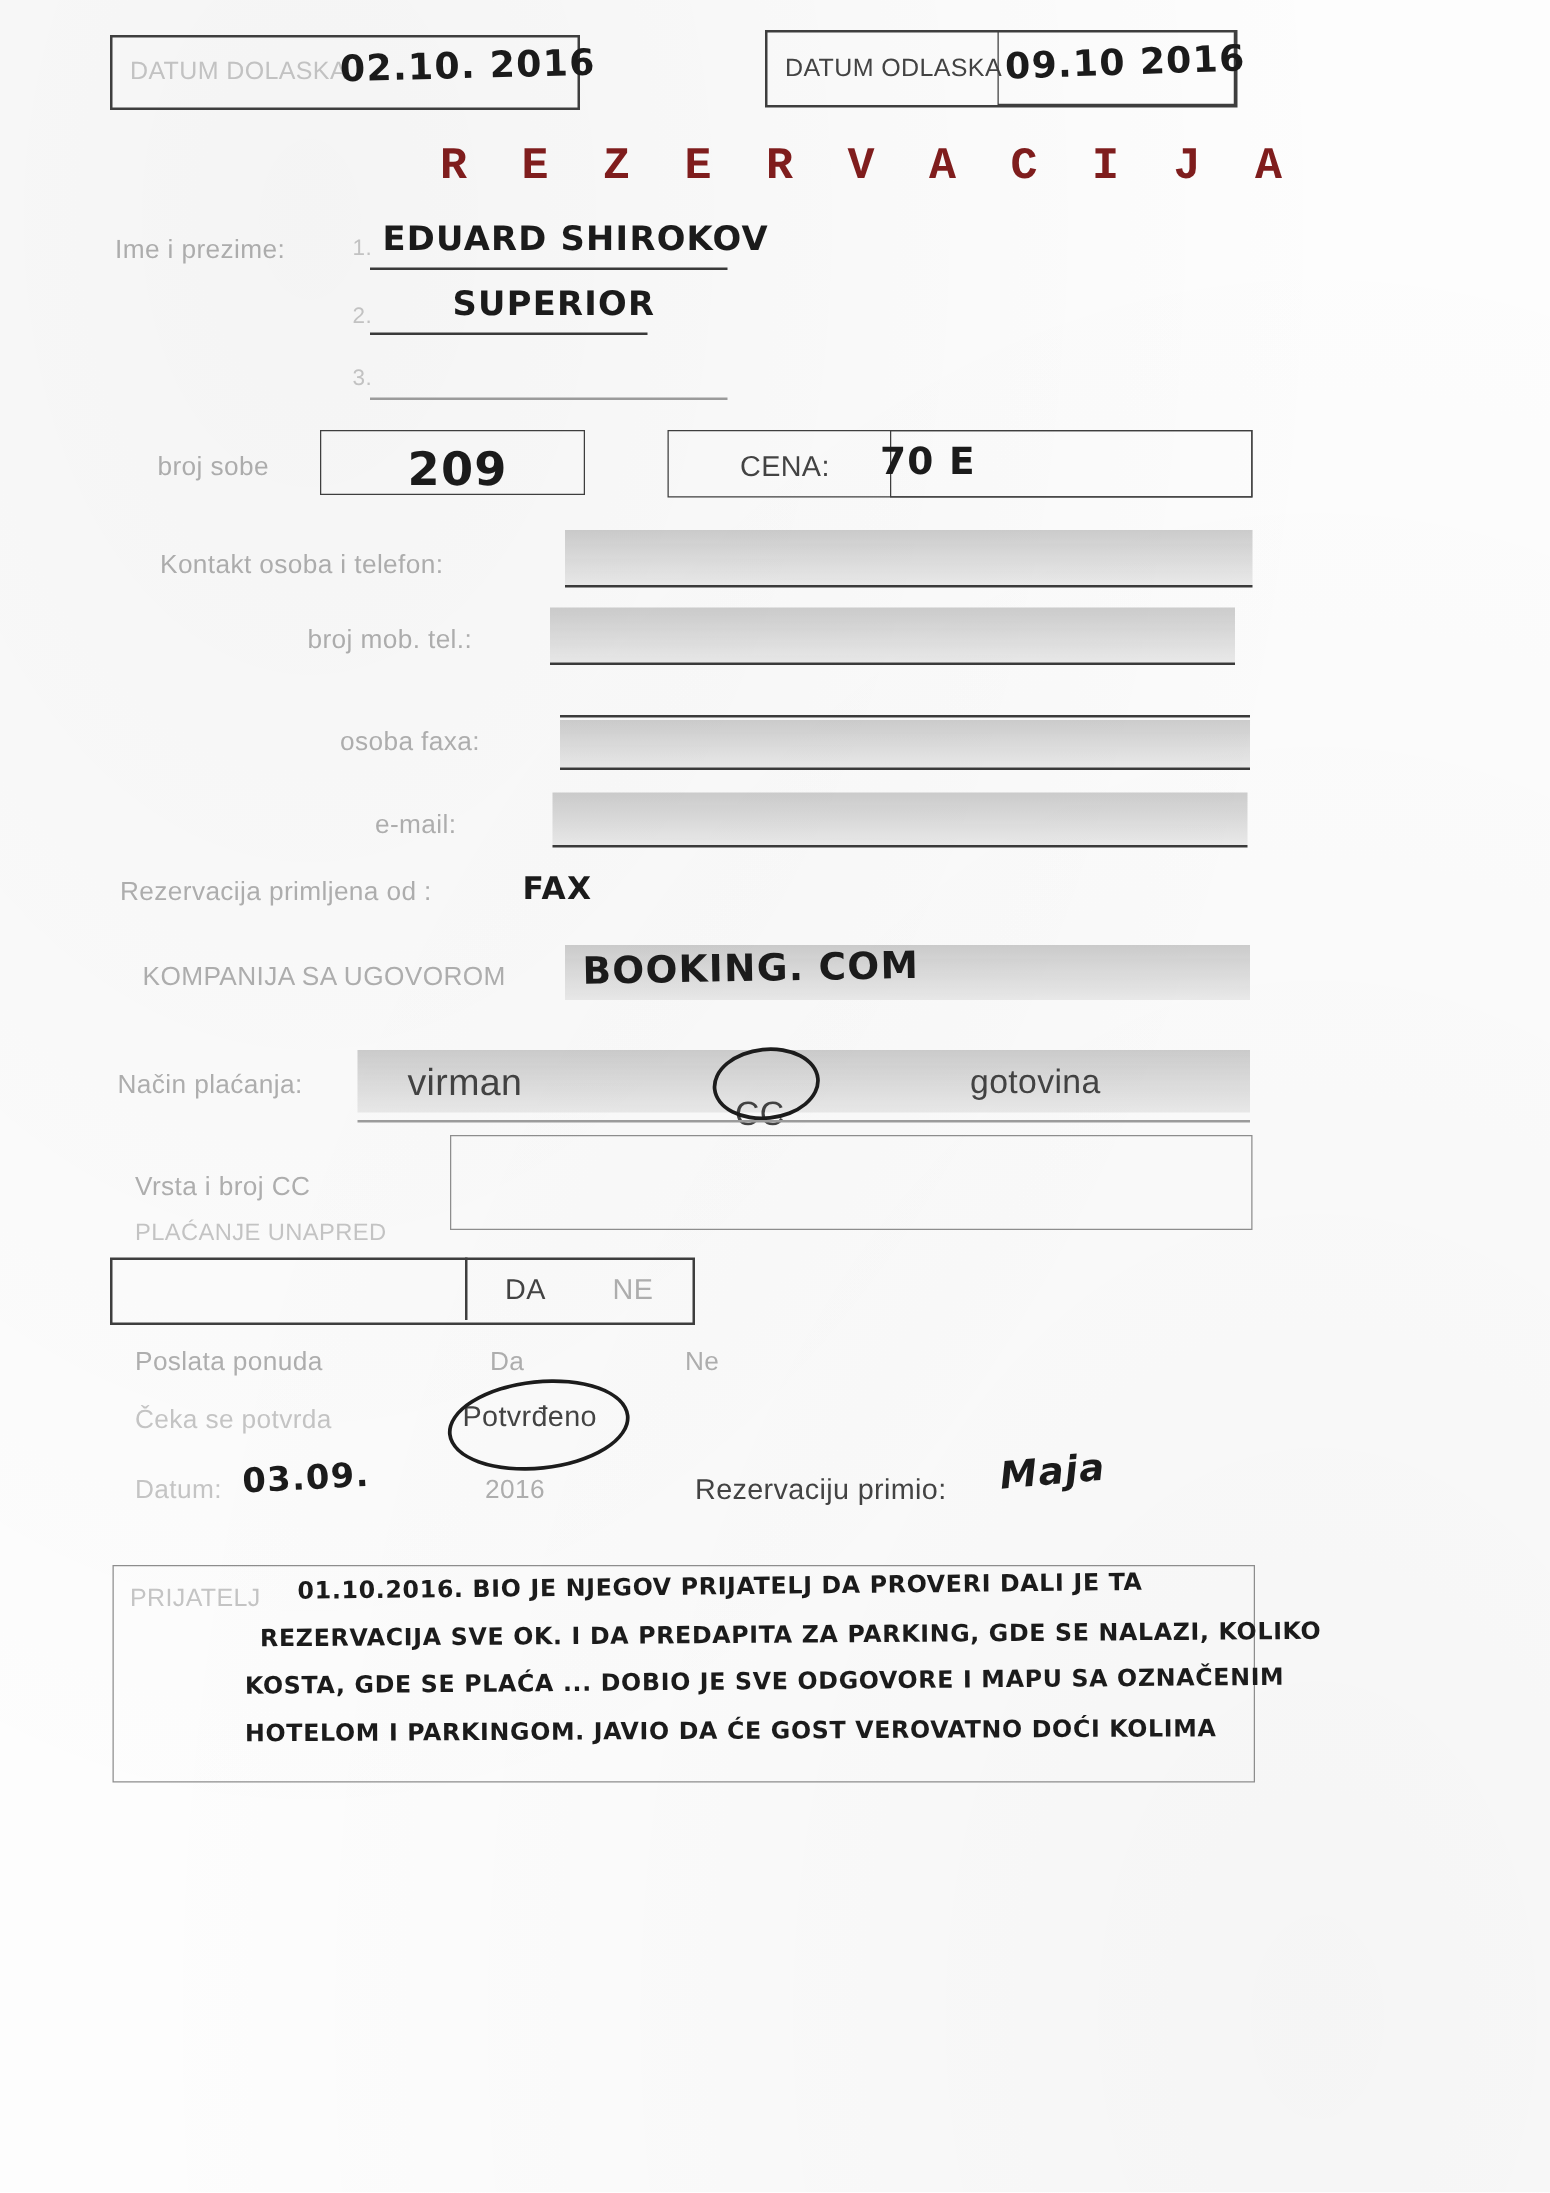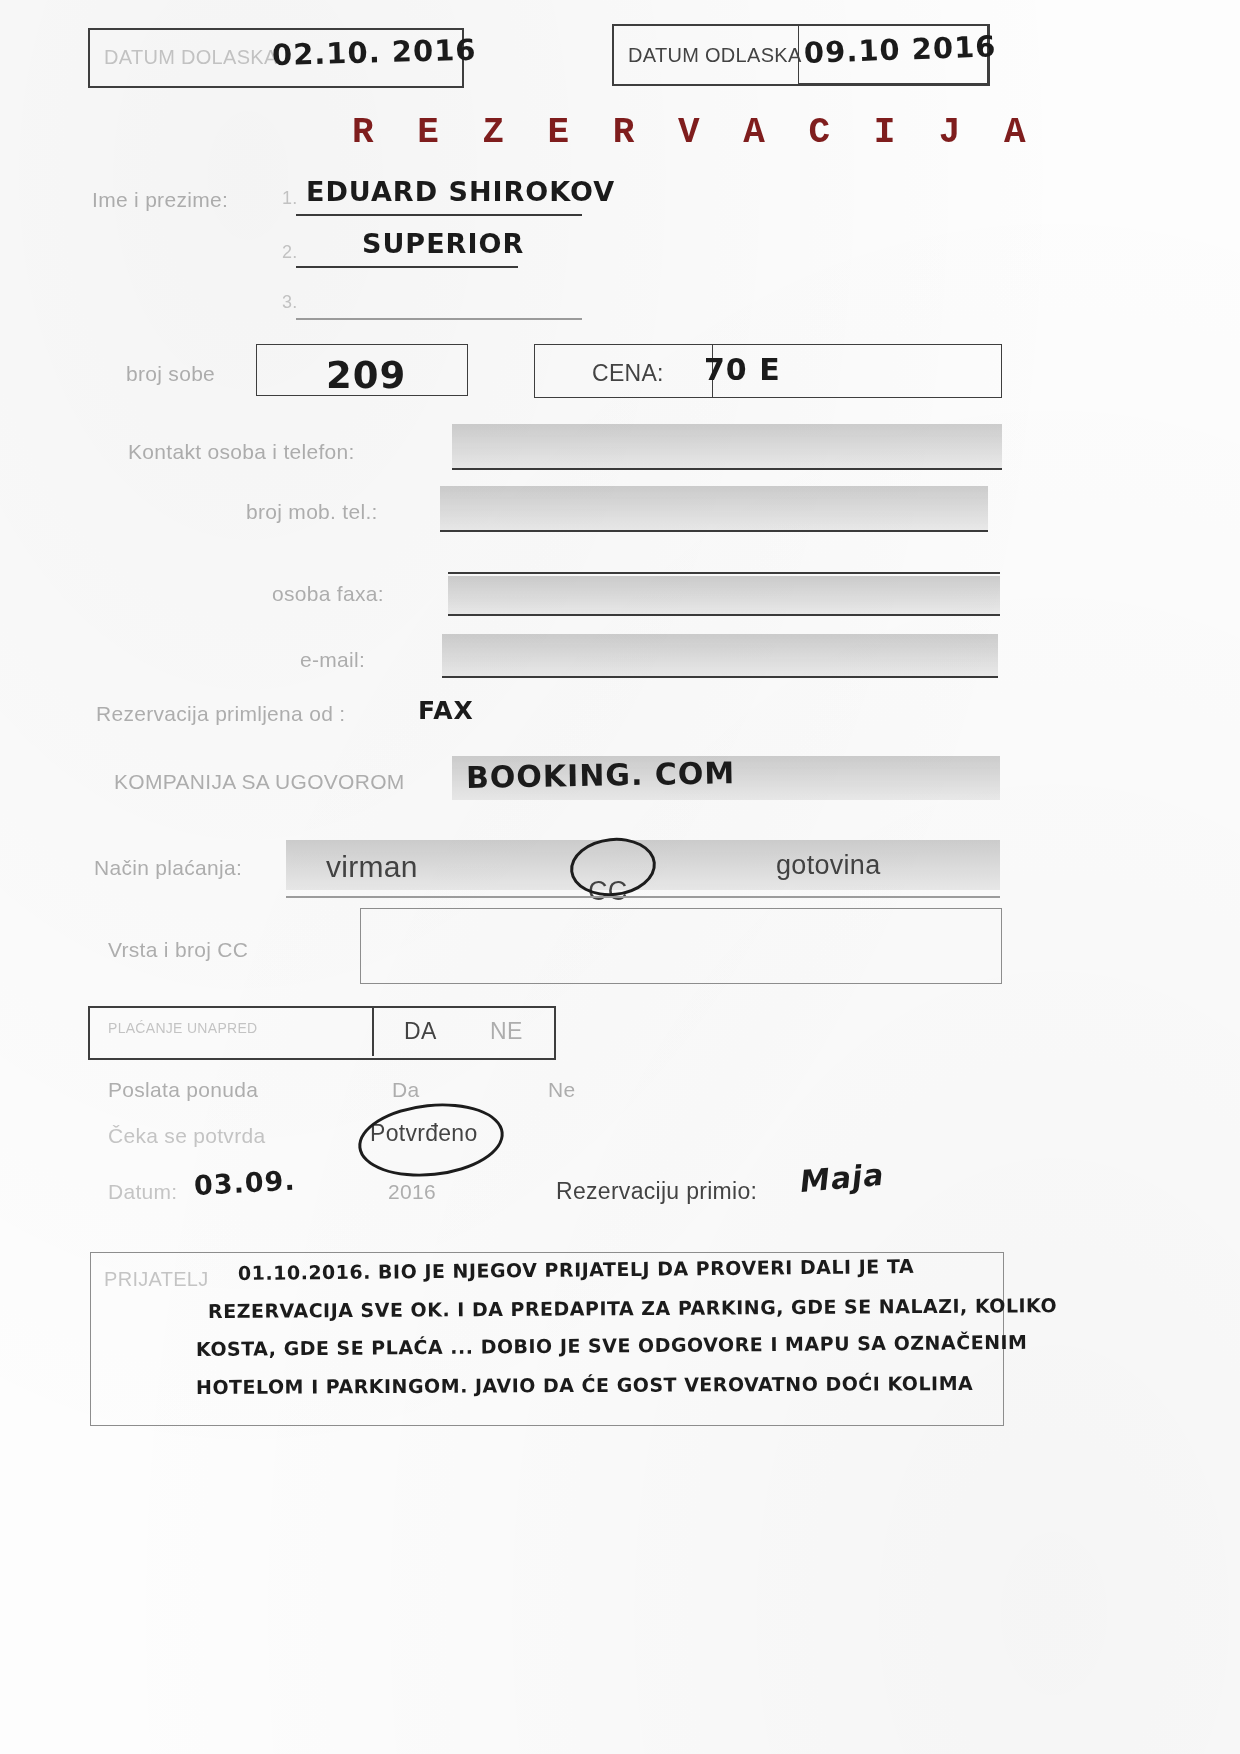--- a/index.html
+++ b/index.html
@@ -158,21 +158,21 @@
   <div class="abs printed dark" style="left:588px; top:848px; font-size:27px;margin-top:28px;">CC</div>
   <div class="abs pen-ellipse" style="left:570px; top:838px; width:80px; height:52px;"></div>
   <div class="abs printed dark" style="left:776px; top:850px; font-size:27px;">gotovina</div>
   <div class="abs rule faint" style="left:286px; top:896px; width:714px;"></div>
 
   <div class="abs printed faint" style="left:108px; top:938px;">Vrsta i broj CC</div>
   <div class="abs box thin faint" style="left:360px; top:908px; width:640px; height:74px;"></div>
   <div class="abs hand" style="left:378px; top:928px; font-size:26px;"></div>
 
   <div class="abs box" style="left:88px; top:1006px; width:464px; height:50px;"></div>
-  <div class="abs printed veryfaint" style="left:108px; top:1020px; font-size:14px;">PLAĆANJE UNAPRED</div>
+  <div class="abs printed veryfaint" style="left:108px; top:976px; font-size:19px;">PLAĆANJE UNAPRED</div>
   <div class="abs" style="left:372px; top:1006px; width:0; height:50px; border-left:2px solid #3e3e3e;"></div>
   <div class="abs printed dark" style="left:404px; top:1018px; font-size:23px;">DA</div>
   <div class="abs printed faint" style="left:490px; top:1018px; font-size:23px;">NE</div>
 
   <div class="abs printed faint" style="left:108px; top:1078px;">Poslata ponuda</div>
   <div class="abs printed faint" style="left:392px; top:1078px;">Da</div>
   <div class="abs printed faint" style="left:548px; top:1078px;">Ne</div>
 
   <div class="abs printed veryfaint" style="left:108px; top:1124px;">Čeka se potvrda</div>
   <div class="abs printed dark" style="left:370px; top:1120px; font-size:23px;">Potvrđeno</div>

